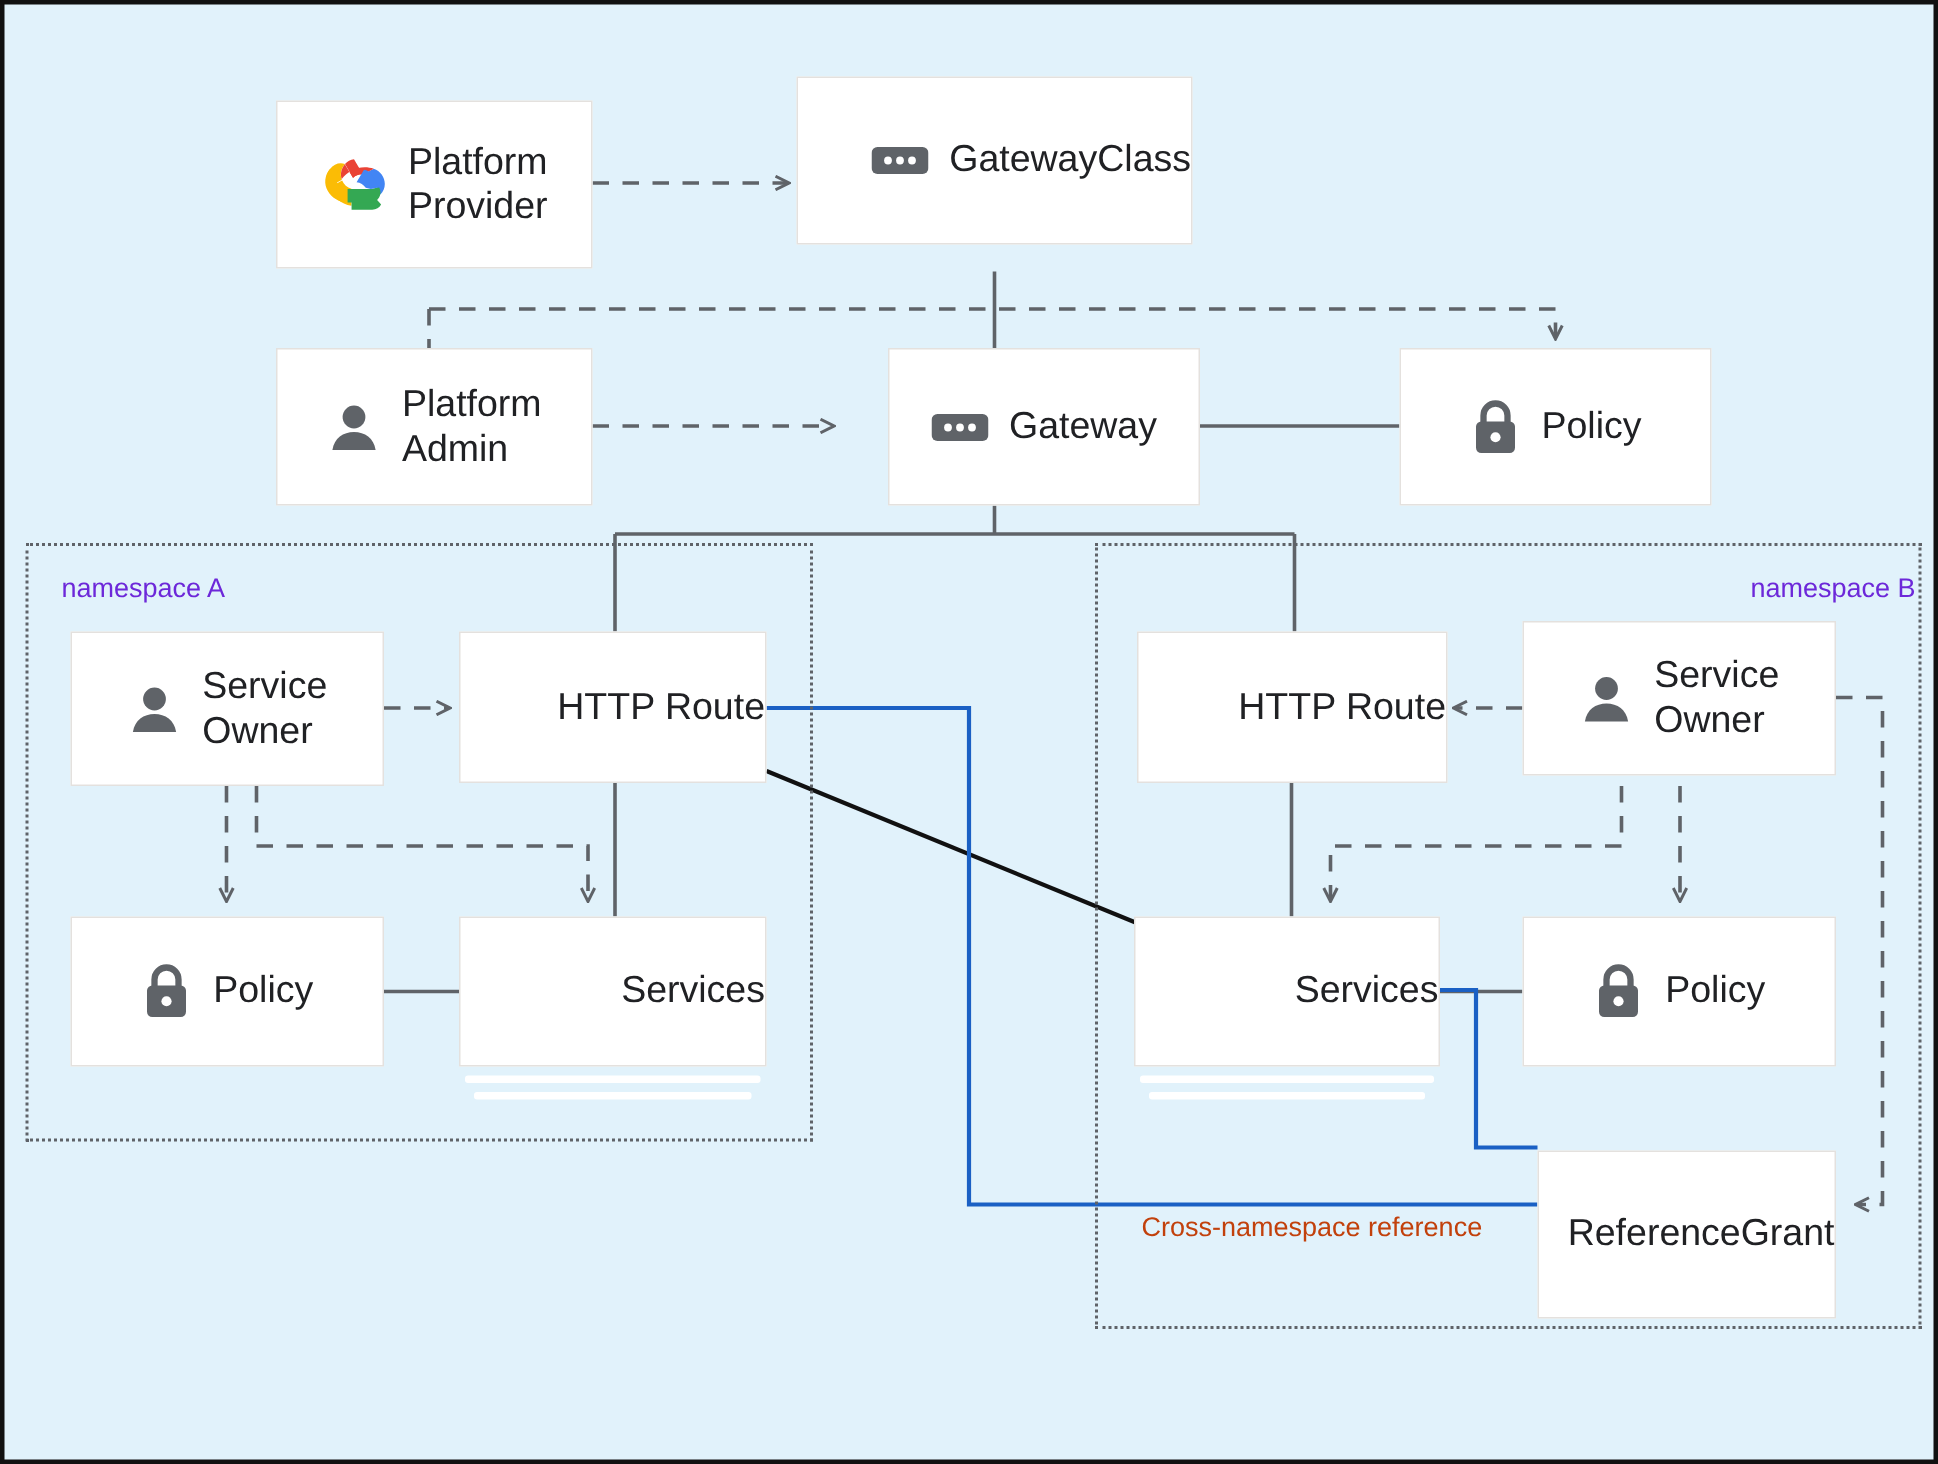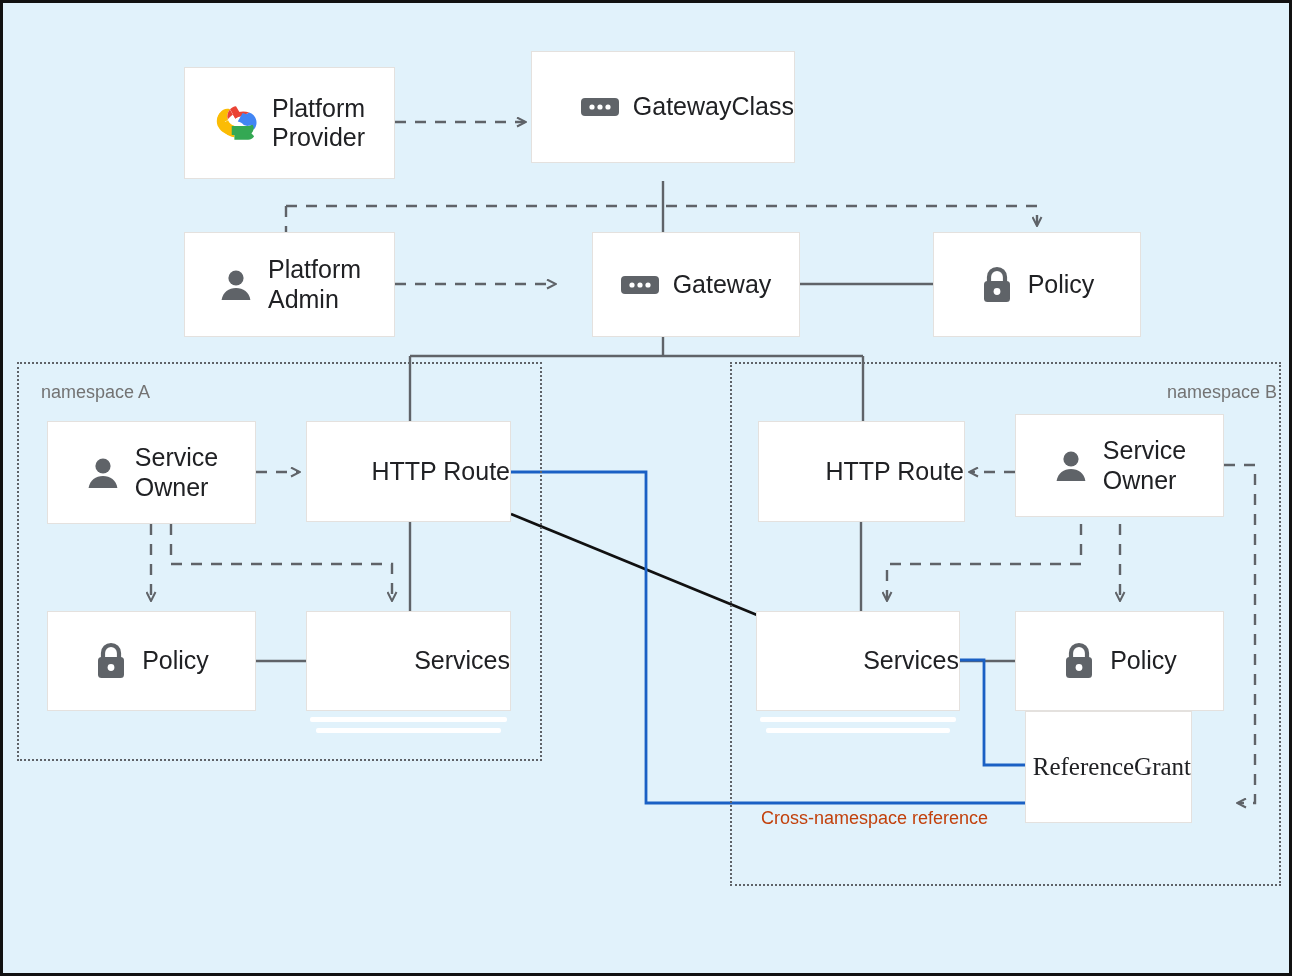--- a/index.html
+++ b/index.html
@@ -33,21 +33,21 @@
 
   .ns-box{
     position:absolute;
     border:2px dotted #5f6368;
     box-sizing:border-box;
     z-index:1;
   }
   .ns-label{
     position:absolute;
     font-size:18px;
-    color:#737373;
+    color:#6d28d9;
     z-index:4;
     white-space:nowrap;
   }
   .xref-label{
     position:absolute;
     font-size:18px;
     color:#c2410c;
     z-index:4;
     white-space:nowrap;
   }
@@ -250,19 +250,19 @@
     <span class="ico ico-lock">
       <svg viewBox="0 0 34 38" width="34" height="38" xmlns="http://www.w3.org/2000/svg">
         <path d="M9,16 V11 a8,8 0 0 1 16,0 V16" fill="none" stroke="#5f6368" stroke-width="4.2"></path>
         <rect x="4" y="15" width="26" height="21" rx="3.5" fill="#5f6368"></rect>
         <circle cx="17" cy="25.5" r="3.4" fill="#fff"></circle>
       </svg>
     </span>
     <span class="label">Policy</span>
   </div>
 
-  <div class="node" style="left:1022px;top:708px;width:167px;height:112px;font-family:Liberation Serif, serif;">
+  <div class="node" style="left:1022px;top:764px;width:199px;height:112px;">
     <span class="label">ReferenceGrant</span>
   </div>
 
   <div class="xref-label" style="left:758px;top:805px;">Cross-namespace reference</div>
 
 </div>
 
 </body></html>

